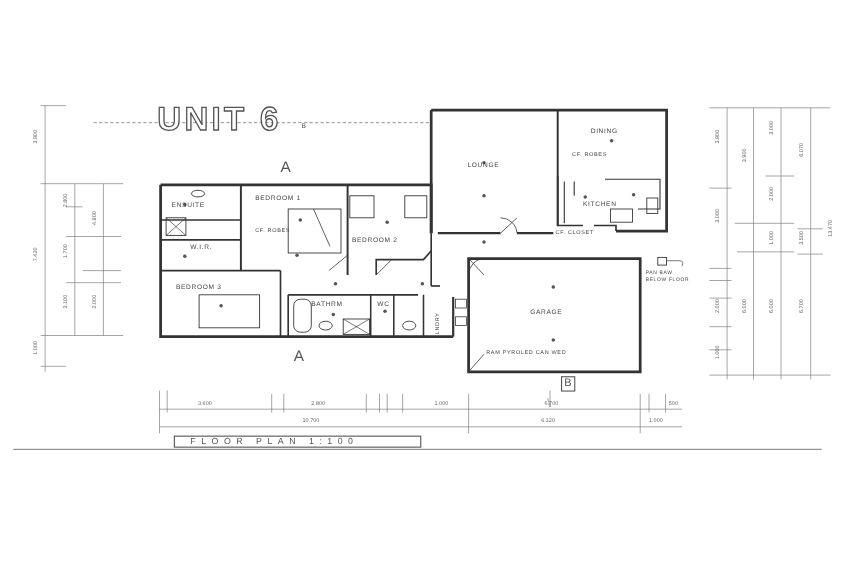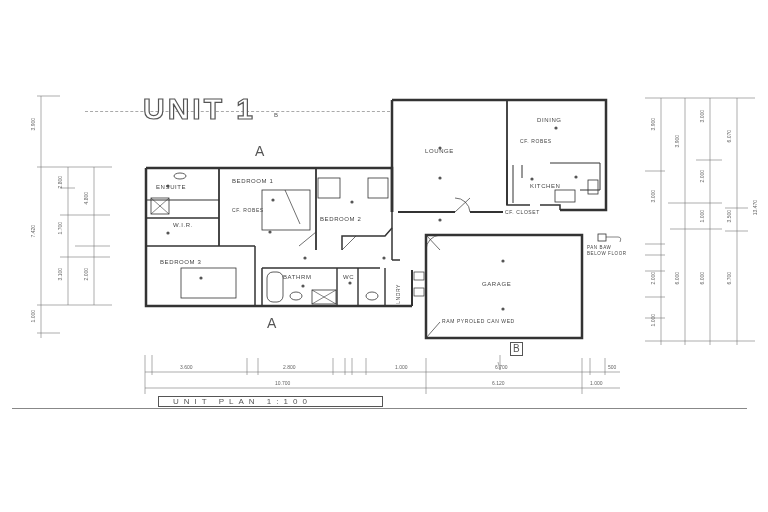--- a/index.html
+++ b/index.html
@@ -19,21 +19,21 @@
          border:1.2px solid #555; font-size:8px; letter-spacing:5px; color:#555;
          text-align:left; padding-left:14px; box-sizing:border-box; line-height:9px; }
   .hr-bottom { position:absolute; left:12px; top:408px; width:735px; height:1px; background:#888; }
   .dashline { position:absolute; left:85px; top:111px; width:305px; height:0; border-top:1px dashed #aaa; }
   svg { position:absolute; left:0; top:0; }
 </style>
 </head>
 <body>
 
 <div class="dashline"></div>
-<div class="title-unit">UNIT 1</div>
+<div class="title-unit">UNIT 6</div>
 <div class="title-sup">B</div>
 
 <svg width="768" height="512">
   <g stroke="#333" fill="none">
 
     <path d="M146 168 H392 V212 M146 168 V306 H412" stroke-width="2.5"></path>
 
     <path d="M392 100 H606 V210 H560" stroke-width="2.5"></path>
     <path d="M392 100 V212" stroke-width="2.5"></path>
     <path d="M398 212 H455 M470 212 H503" stroke-width="2"></path>
@@ -181,14 +181,14 @@
 
 <div class="dim" style="left:180px;top:364px;">3.600</div>
 <div class="dim" style="left:283px;top:364px;">2.800</div>
 <div class="dim" style="left:395px;top:364px;">1.000</div>
 <div class="dim" style="left:495px;top:364px;">6.700</div>
 <div class="dim" style="left:608px;top:364px;">500</div>
 <div class="dim" style="left:275px;top:380px;">10.700</div>
 <div class="dim" style="left:492px;top:380px;">6.120</div>
 <div class="dim" style="left:590px;top:380px;">1.000</div>
 
-<div class="plan-title">UNIT PLAN 1:100</div>
+<div class="plan-title">FLOOR PLAN 1:100</div>
 <div class="hr-bottom"></div>
 
 </body></html>

